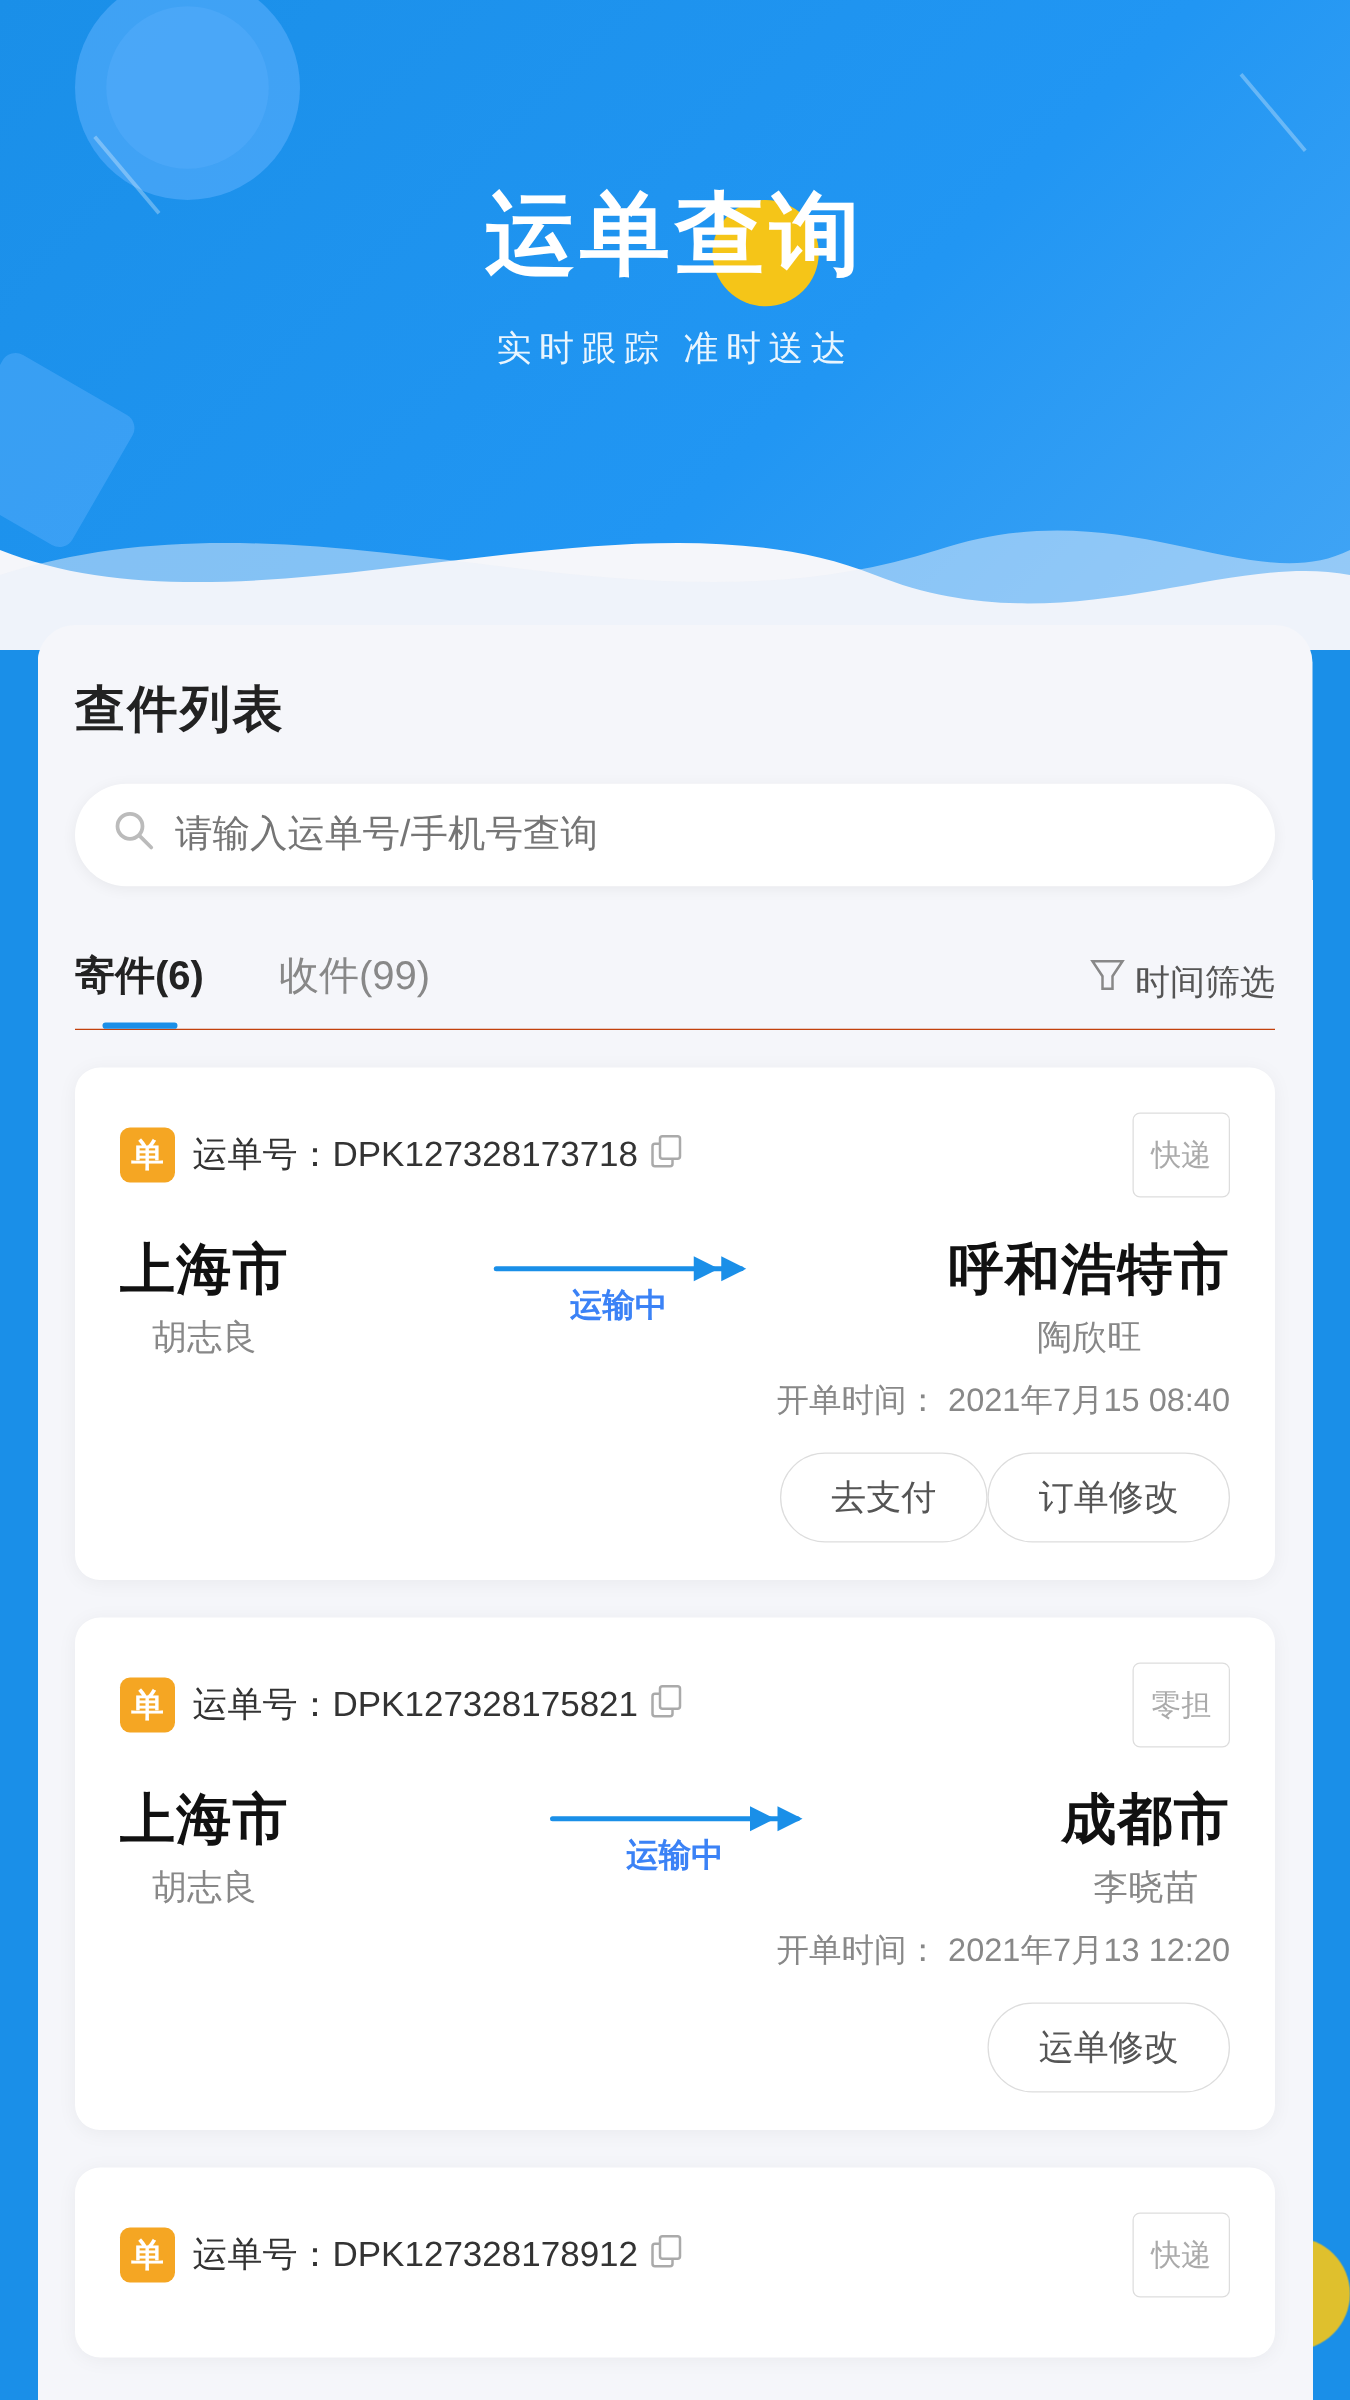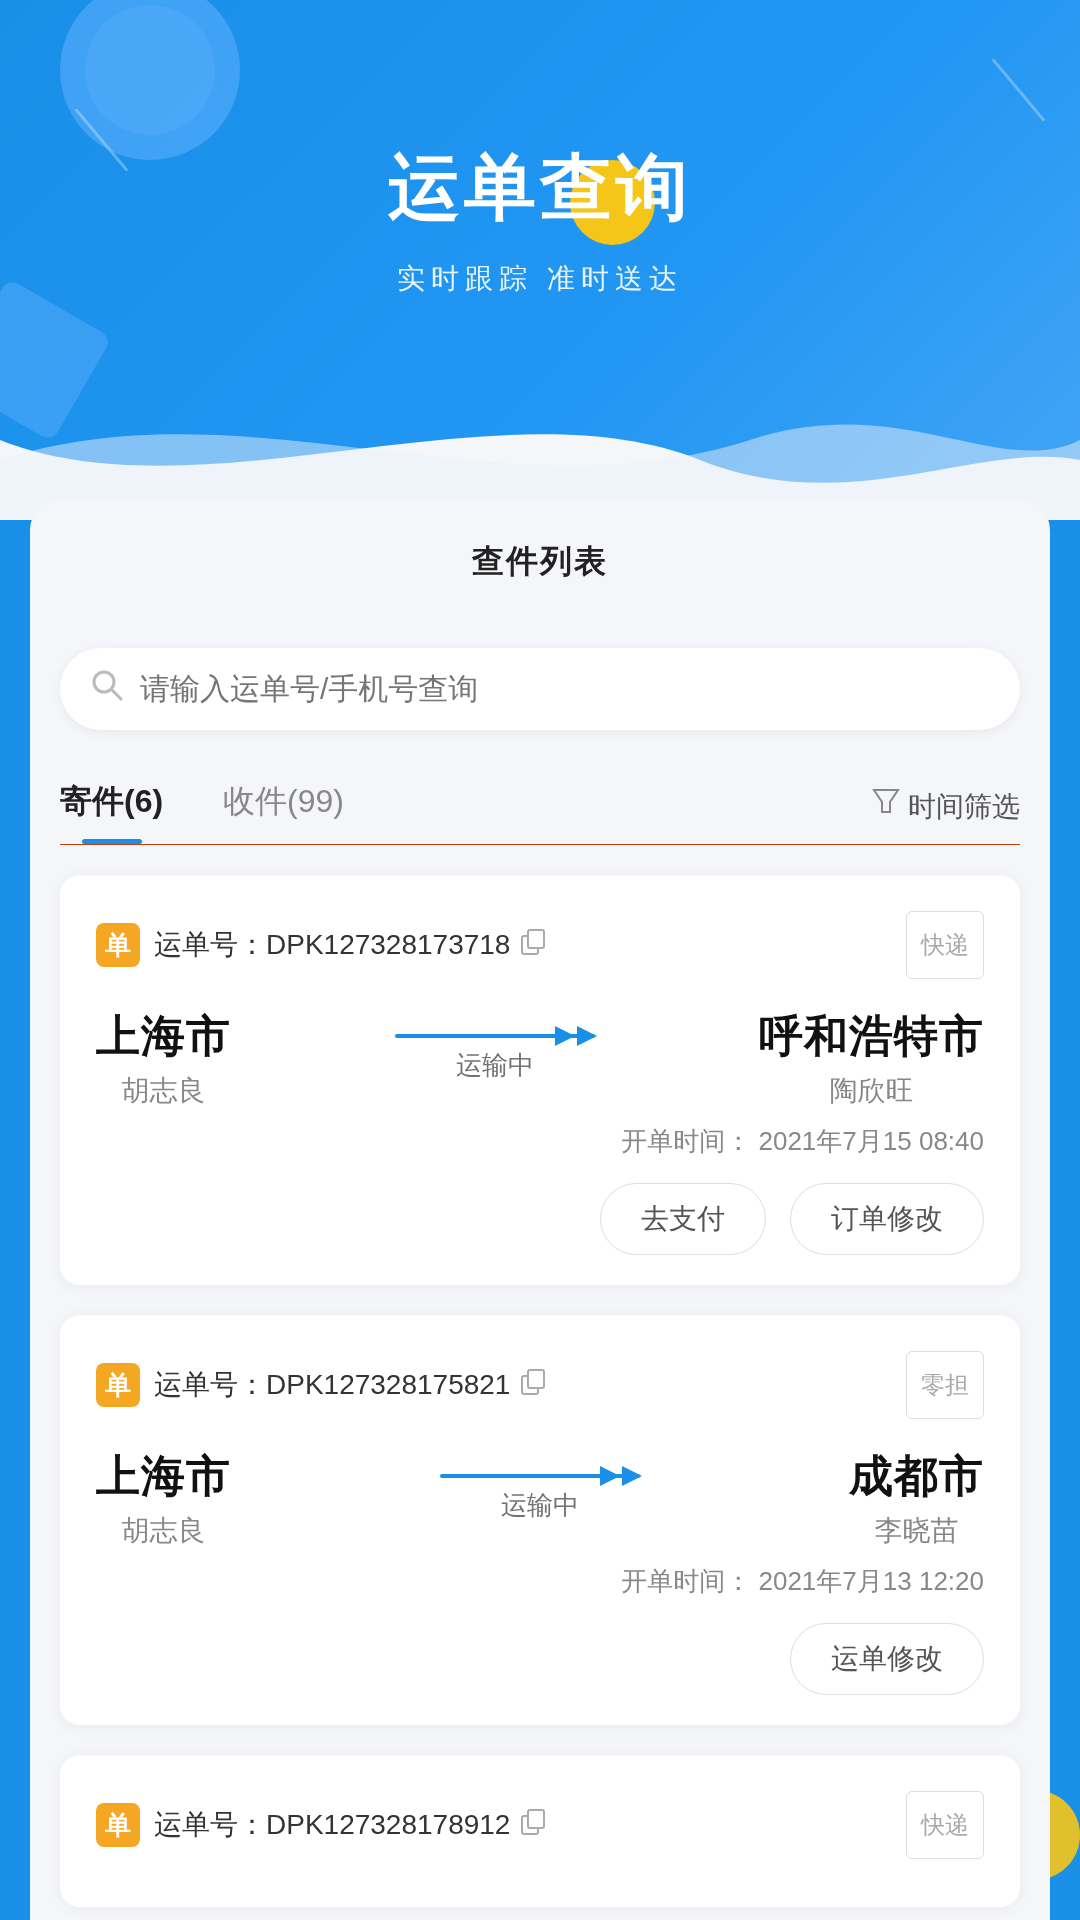--- a/index.html
+++ b/index.html
@@ -120,25 +120,25 @@
       position: relative;
       margin: -20px 30px 0 30px;
       background: #f5f6fa;
       border-radius: 30px;
       padding: 40px 30px 40px 30px;
       min-height: 1300px;
       z-index: 10;
     }
 
     .card-title {
-      text-align: center;
-      font-size: 32px;
+      text-align: left;
+      font-size: 40px;
       font-weight: 600;
       color: #222;
-      margin-bottom: 64px;
+      margin-bottom: 32px;
       letter-spacing: 2px;
     }
 
     
     .search-bar {
       display: flex;
       align-items: center;
       background: #fff;
       border-radius: 50px;
       padding: 20px 30px;
@@ -293,38 +293,37 @@
       content: '';
       position: absolute;
       right: 20px;
       top: -8px;
       border-top: 10px solid transparent;
       border-bottom: 10px solid transparent;
       border-left: 20px solid #1a8fe8;
     }
     .status-label {
       font-size: 26px;
-      color: #737373;
-      font-weight: 400;
+      color: #3b82f6;
+      font-weight: 700;
     }
 
     
     .date-row {
       font-size: 26px;
       color: #888;
       margin-bottom: 24px;
       margin-top: 14px;
       text-align: right;
     }
 
     
     .action-row {
       display: flex;
       justify-content: flex-end;
-      gap: 24px;
     }
     .action-btn {
       border: 1px solid #ddd;
       border-radius: 50px;
       padding: 16px 40px;
       font-size: 28px;
       color: #555;
       background: #fff;
       cursor: pointer;
     }

